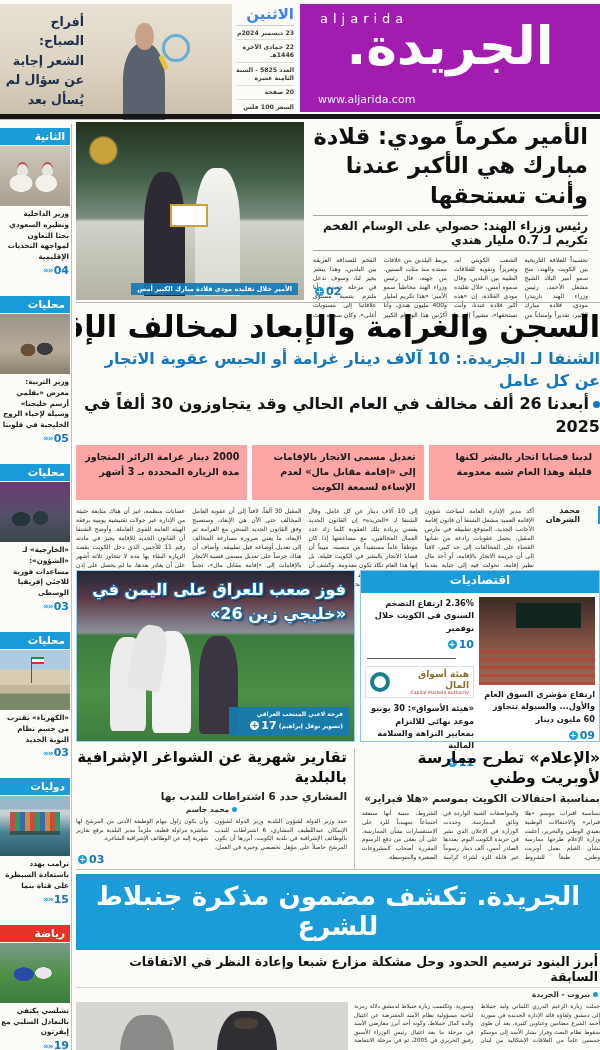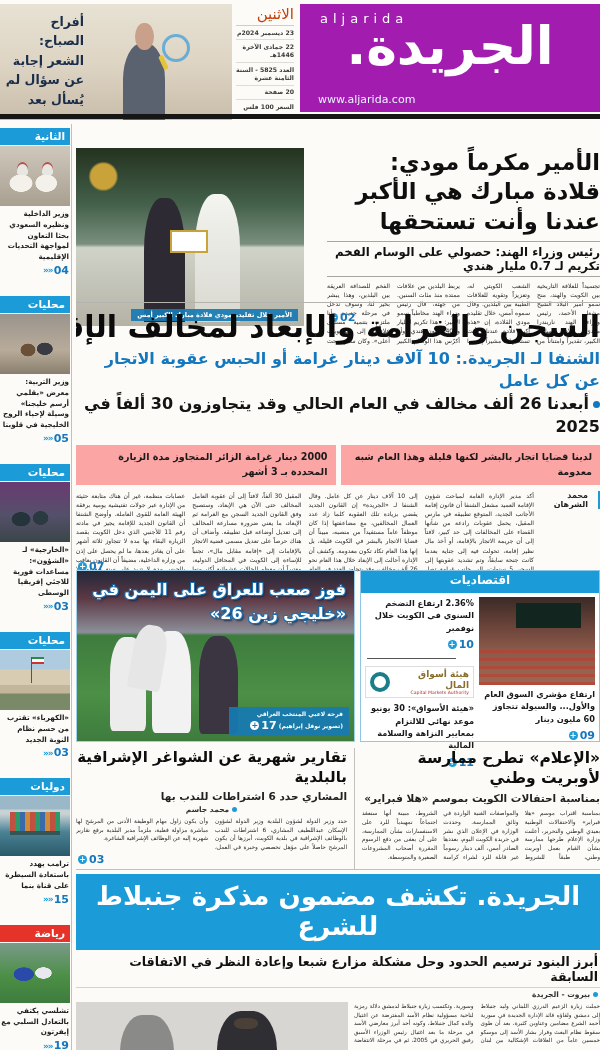--- a/index.html
+++ b/index.html
@@ -6,21 +6,21 @@
   html,body { background:#e9e7e2; }
   body { font-family:"DejaVu Sans", sans-serif; }
   .page { position:relative; width:600px; height:1050px; background:#fcfbf8; margin:0 auto; overflow:hidden; direction:rtl; }
 
   
   .masthead { position:absolute; top:4px; right:0; width:300px; height:108px; background:#a21caf; color:#fff; }
   .logo-latin { position:absolute; top:7px; left:20px; font-size:13px; letter-spacing:5px; color:#fff; }
   .logo-ar { position:absolute; top:14px; right:8px; left:8px; text-align:center; font-size:52px; font-weight:bold; line-height:1.1; letter-spacing:-2px; }
   .website { position:absolute; bottom:6px; left:18px; font-size:11px; color:#eaf6fd; direction:ltr; }
   .dateblock { position:absolute; top:4px; right:302px; width:66px; height:108px; text-align:right; padding:0 4px; }
-  .day { color:#c2410c; font-weight:normal; font-size:15px; padding:1px 0 2px; border-bottom:1px solid #cfcdc8; }
+  .day { color:#3b82f6; font-weight:bold; font-size:15px; padding:1px 0 2px; border-bottom:1px solid #cfcdc8; }
   .dateline { font-size:6.2px; font-weight:bold; color:#3a3a3a; padding:2.5px 0; border-bottom:1px solid #dedcd6; line-height:1.35; }
   .dateline:last-child { border-bottom:none; }
   .teaser { position:absolute; top:4px; left:0; width:232px; height:116px; display:flex; overflow:hidden;
     background:linear-gradient(180deg,#e7e2d4 0%,#ddd3c2 55%,#c9bdaa 100%); }
   .teaser-scene { position:relative; flex:1; }
   .gear { position:absolute; border:3px solid rgba(74,163,216,.8); border-radius:50%; width:28px; height:28px; right:30%; top:26%; }
   .fig-woman { position:absolute; left:22%; top:34%; width:30%; height:70%; background:#5a6270; border-radius:45% 45% 6% 6%; }
   .fig-head { position:absolute; left:31%; top:16%; width:13%; height:24%; background:#c9a08a; border-radius:50%; }
   .mic { position:absolute; left:49%; top:44%; width:5px; height:15px; background:#e3c43a; transform:rotate(-25deg); border-radius:2px; }
   .teaser-text { width:92px; padding:8px 8px 6px 2px; text-align:right; }
@@ -54,42 +54,42 @@
   .ph-building { background:linear-gradient(180deg,#aecbe0 0 32%,#d8cdb2 33% 58%,#c2b79a 59% 72%,#7a8a68 73% 100%); }
   .flag { position:absolute; top:12%; left:46%; width:12px; height:7px; background:linear-gradient(180deg,#2a8a4a 0 33%,#fff 34% 66%,#d03030 67%); }
   .flagpole { position:absolute; top:12%; left:44%; width:1px; height:26px; background:#555; }
   .ph-ship { background:linear-gradient(180deg,#9ab8c8 0 22%,#c8d2d4 23% 30%,#4a8294 60%,#2a5a6a 100%); }
   .containers { position:absolute; top:26%; left:14%; width:72%; height:38%; background:repeating-linear-gradient(90deg,#c05040 0 5px,#2a9a6a 5px 10px,#3a6aaa 10px 15px,#d08a3a 15px 20px); border-bottom:4px solid #355; }
   .ph-chelsea { background:radial-gradient(ellipse at 34% 52%, #2a4aaa 0 15%, transparent 16%), radial-gradient(ellipse at 62% 50%, #e8e8ee 0 13%, transparent 14%), linear-gradient(180deg,#7a9a8a 0%,#4c8f46 55%,#3e7c3e 100%); }
 
   
   .main-vline { left:71px; top:124px; bottom:0; }
 
-  .lead { position:absolute; right:0; left:76px; top:122px; height:178px; display:flex; gap:23px;margin-top:26px; }
+  .lead { position:absolute; right:12px; left:76px; top:122px; height:178px; display:flex; gap:9px; }
   .lead-text { flex:1; position:relative; text-align:right; }
   .lead-h1 { font-size:22.5px; font-weight:bold; color:#0f0f0f; line-height:1.3; letter-spacing:-0.5px; }
   .lead-sub { font-size:11.8px; font-weight:bold; color:#111; border-top:1px solid #a8a6a0; border-bottom:1px solid #a8a6a0; padding:3px 0; margin:5px 0 4px; }
   .lead-body { column-count:4; column-gap:7px; font-size:6.1px; line-height:1.5; text-align:justify; color:#2a2a2a; height:70px; overflow:hidden; }
   .lead-end { position:absolute; bottom:0; left:2px; }
   .lead-ph { position:relative; width:228px; overflow:hidden;
     background:radial-gradient(circle at 12% 16%, #caa23a 0 5%, transparent 6%), linear-gradient(180deg,#24321f 0%,#44614b 32%,#7a8f7e 54%,#cfd3c8 56%,#b5b2a6 100%); }
   .fig-amir { position:absolute; right:28%; top:26%; width:20%; height:72%; background:linear-gradient(#f4f4f0,#d8d8d0); border-radius:42% 42% 0 0; }
   .fig-modi { position:absolute; right:52%; top:28%; width:18%; height:70%; background:#2e2a33; border-radius:42% 42% 0 0; }
   .fig-cert { position:absolute; right:42%; top:46%; width:17%; height:13%; background:#fff; border:2px solid #caa23a; }
 
   .big { position:absolute; right:0; left:76px; top:302px; height:266px; border-top:1px solid #b5b3ad; text-align:right; }
   .big-h1 { font-size:30px; font-weight:bold; color:#0b0b0b; letter-spacing:-1px; line-height:1.25; white-space:nowrap; overflow:hidden; margin:5px 0 2px; }
   .big-sub-blue { color:#1577bd; font-size:16px; font-weight:bold; line-height:1.4; }
   .big-sub-bullet { color:#141414; font-size:16px; font-weight:bold; line-height:1.4; margin-top:1px; }
   .dot { display:inline-block; width:7px; height:7px; border-radius:50%; background:#1577bd; margin-left:4px; vertical-align:middle; }
   .quotes { display:flex; gap:5px; margin:7px 0 6px; }
   .quote { flex:1; background:#fca5a5; padding:5px 8px; font-size:9.6px; font-weight:bold; line-height:1.55; color:#1a1a1a; }
   .big-bodyrow { position:relative; display:flex; gap:6px; height:84px; }
   .byline { width:60px; font-size:8px; font-weight:bold; color:#222; border-left:none; }
-  .byline span { border-right:2.5px solid #1b9cd8; padding-right:10px; display:inline-block; }
+  .byline span { border-right:2.5px solid #1b9cd8; padding-right:18px; display:inline-block; }
   .big-body { flex:1; column-count:4; column-gap:7px; font-size:6.1px; line-height:1.5; text-align:justify; color:#2a2a2a; overflow:hidden; }
   .big-end { position:absolute; bottom:0; left:2px; }
 
   .midrow { position:absolute; right:0; left:76px; top:570px; height:172px; display:flex; gap:5px; }
   .econ { width:240px; border:1px solid #8cc7e8; display:flex; flex-direction:column; background:#fff; }
   .econ-head { background:#1b9cd8; color:#fff; font-weight:bold; font-size:12px; padding:2px 8px 6px; text-align:center; }
   .econ-body { flex:1; display:flex; gap:5px; padding:4px; }
   .econ-photo-col { width:116px; }
   .ph-bourse { position:relative; height:88px; overflow:hidden; background:linear-gradient(180deg,#3a2a26 0%,#6b443a 34%,#8a5a4a 60%,#9a6a52 100%); }
   .screen { position:absolute; top:7%; right:12%; width:56%; height:28%; background:#13251f; }
@@ -246,20 +246,21 @@
       <div class="caption-bar" style="bottom:5px; right:6px;">الأمير خلال تقليده مودي قلادة مبارك الكبير أمس</div>
     </div>
   </section>
 
   <section class="big">
     <h1 class="big-h1">السجن والغرامة والإبعاد لمخالف الإقامة</h1>
     <div class="big-sub-blue">الشنفا لـ الجريدة.: 10 آلاف دينار غرامة أو الحبس عقوبة الاتجار عن كل عامل</div>
     <div class="big-sub-bullet"><span class="dot"></span><span>أبعدنا 26 ألف مخالف في العام الحالي وقد يتجاوزون 30 ألفاً في 2025</span></div>
     <div class="quotes">
       <div class="quote">لدينا قضايا اتجار بالبشر لكنها قليلة وهذا العام شبه معدومة</div>
+      <div class="quote">تعديل مسمى الاتجار بالإقامات إلى «إقامة مقابل مال» لعدم الإساءة لسمعة الكويت</div>
       <div class="quote">2000 دينار غرامة الزائر المتجاوز مدة الزيارة المحددة بـ 3 أشهر</div>
     </div>
     <div class="big-bodyrow">
       <div class="byline"><span>محمد الشرهان</span></div>
       <div class="big-body">أكد مدير الإدارة العامة لمباحث شؤون الإقامة العميد مشعل الشنفا أن قانون إقامة الأجانب الجديد، المتوقع تطبيقه في مارس المقبل، يحمل عقوبات رادعة من شأنها القضاء على المخالفات إلى حد كبير، لافتاً إلى أن جريمة الاتجار بالإقامة، أو أخذ مال نظير إقامة، تحولت فيه إلى جناية بعدما كانت جنحة سابقاً، وتم تشديد عقوبتها إلى السجن 5 سنوات، إلى جانب غرامة تصل إلى 10 آلاف دينار عن كل عامل. وقال الشنفا لـ «الجريدة» إن القانون الجديد يقضي بزيادة تلك العقوبة كلما زاد عدد العمال المخالفين، مع مضاعفتها إذا كان موظفاً عاماً مستفيداً من منصبه، مبيناً أن قضايا الاتجار بالبشر في الكويت قليلة، بل إنها هذا العام تكاد تكون معدومة. وكشف أن الإدارة أحالت إلى الإبعاد خلال هذا العام نحو 26 ألف مخالف، وقد يتجاوز العدد في العام المقبل 30 ألفاً، لافتاً إلى أن عقوبة العامل المخالف حتى الآن هي الإبعاد، وستصبح وفق القانون الجديد السجن مع الغرامة ثم الإبعاد، ما يعني ضرورة مسارعة المخالف إلى تعديل أوضاعه قبل تطبيقه. وأضاف أن هناك حرصاً على تعديل مسمى قضية الاتجار بالإقامات إلى «إقامة مقابل مال»، تجنباً للإساءة إلى الكويت في المحافل الدولية، معتبراً أن معظم الحالات عشوائية أكثر منها عصابات منظمة، غير أن هناك متابعة حثيثة من الإدارة عبر جولات تفتيشية يومية برفقة الهيئة العامة للقوى العاملة. وأوضح الشنفا أن القانون الجديد للإقامة يجيز في مادته رقم 11 للأجنبي الذي دخل الكويت بقصد الزيارة البقاء بها مدة لا تتجاوز ثلاثة أشهر على أن يغادر بعدها، ما لم يحصل على إذن من وزارة الداخلية، مضيفاً أن القانون يعاقب بالحبس مدة لا تزيد على سنة وبغرامة لا تقل عن ألف دينار ولا تزيد على ألفين، أو بإحدى هاتين العقوبتين، كل من يخالف حكم هذه المادة.</div>
       <div class="big-end"><span class="pnum">07</span><span class="plus"></span></div>
     </div>
   </section>
 
   <div class="midrow">

